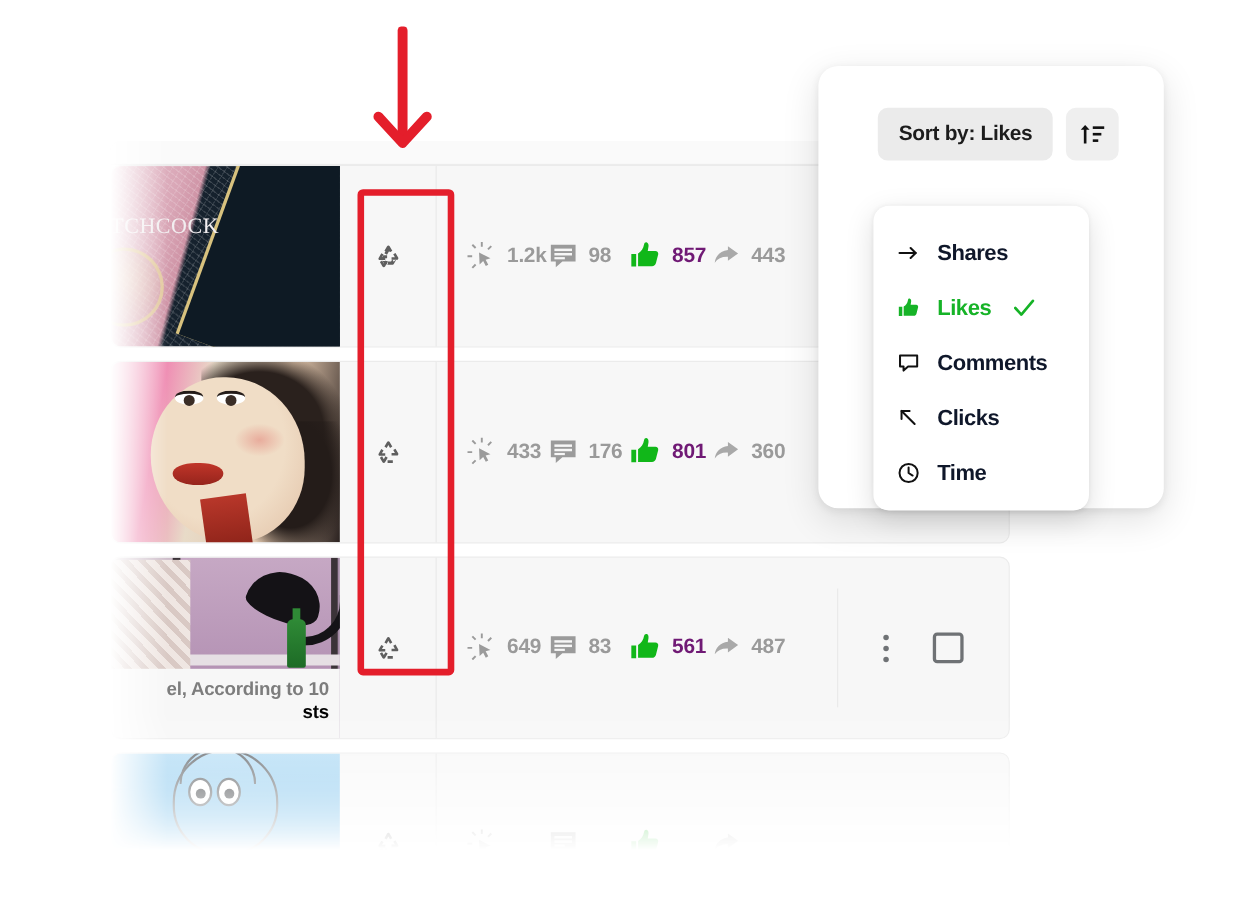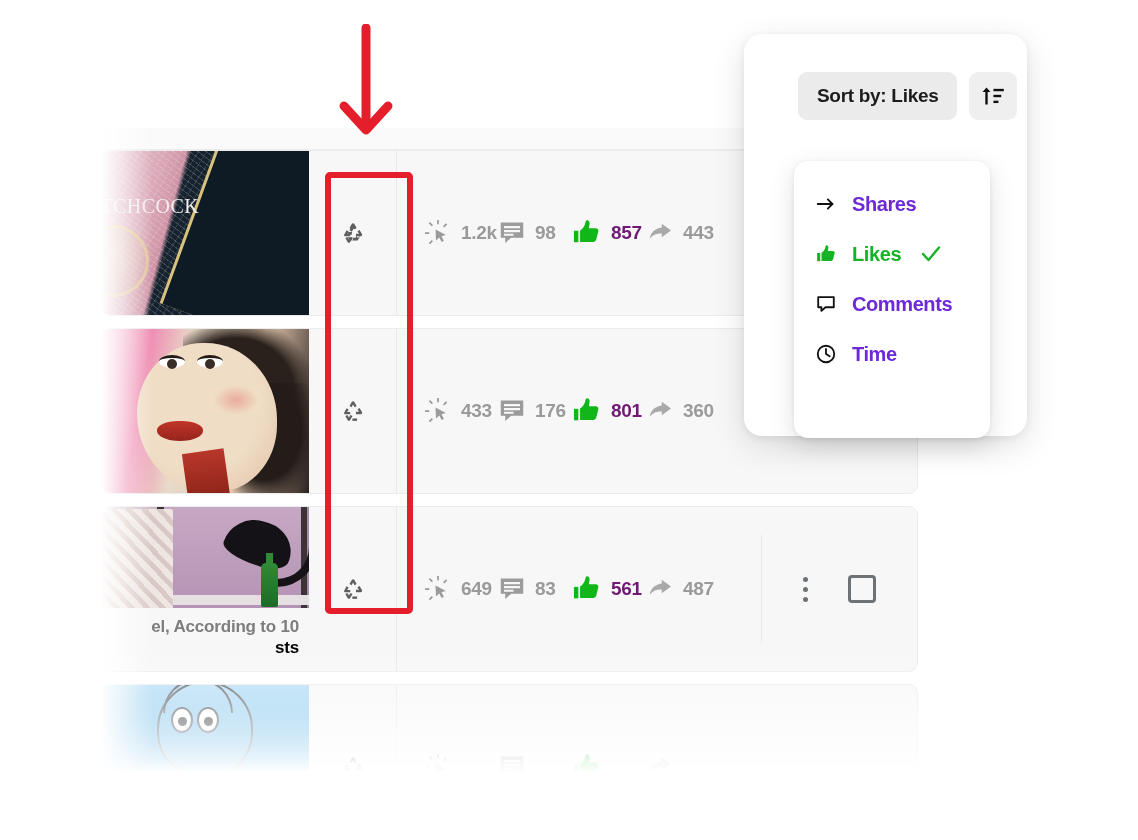--- a/index.html
+++ b/index.html
@@ -196,22 +196,22 @@
   .row-controls {
     flex: 0 0 156px; display:flex; align-items:center; justify-content:center; gap:40px;
     border-left: 1px solid #e8e8e8; margin: 28px 0;
   }
   .kebab { display:flex; flex-direction:column; gap:5px; }
   .kebab i { width:5px; height:5px; border-radius:50%; background:#6f7275; display:block; }
   .checkbox-sq { width:28px; height:28px; border:3px solid #6f7275; border-radius:4px; }
 
   
   #sort-panel {
-    position: absolute; left: 744px; top: 34px;
-    width: 283px; height: 402px;
+    position: absolute; left: 744px; top: 60px;
+    width: 314px; height: 402px;
     background: #fff; border-radius: 18px;
     box-shadow: 0 10px 34px rgba(0,0,0,.12), 0 2px 8px rgba(0,0,0,.07);
   }
   #sort-row { position:absolute; left:54px; top:38px; display:flex; align-items:center; gap:12px; }
   #sort-button {
     background:#ebebeb; border:none; border-radius:9px;
     padding: 13px 19px; font-size:19px; font-weight:bold; color:#1c1c1c;
     letter-spacing:-.3px; font-family:"Liberation Sans", sans-serif; cursor:pointer;
   }
   #sort-dir-button {
@@ -219,21 +219,21 @@
     width:48px; height:48px; display:flex; align-items:center; justify-content:center; cursor:pointer;
   }
   #sort-menu {
     position:absolute; left:50px; top:127px; width:196px; height:277px;
     background:#fff; border-radius:14px;
     box-shadow: 0 8px 26px rgba(0,0,0,.13), 0 1px 5px rgba(0,0,0,.07);
     padding: 18px 0;
   }
   .menu-item {
     display:flex; align-items:center; gap:14px; height:50px; padding:0 20px;
-    font-size:20px; font-weight:bold; color:#6d28d9; letter-spacing:-.4px; cursor:pointer;
+    font-size:20px; font-weight:bold; color:#0f172a; letter-spacing:-.4px; cursor:pointer;
   }
   .menu-item .mi-icon { width:24px; display:flex; align-items:center; justify-content:center; }
   .menu-item.active { color:#16b327; }
   .menu-item .mi-check { margin-left:4px; display:flex; }
 
   
   #red-arrow { position:absolute; left:336px; top:24px; z-index:40; }
   #red-rect {
     position:absolute; left:325px; top:172px; width:88px; height:442px;
     border: 6px solid #e41e2b; border-radius:5px; z-index:40; pointer-events:none;
@@ -543,20 +543,29 @@
 
       <div class="menu-item">
         <span class="mi-icon">
           <svg width="22" height="22" viewBox="0 0 24 24" fill="none" stroke="#111" stroke-width="2" stroke-linejoin="round">
             <path d="M3.5 4.5h17v11h-9l-4.5 4v-4h-3.5z"></path>
           </svg>
         </span>
         <span>Comments</span>
       </div>
 
+      <div class="menu-item">
+        <span class="mi-icon">
+          <svg width="22" height="22" viewBox="0 0 24 24" fill="none" stroke="#111" stroke-width="2" stroke-linecap="round" stroke-linejoin="round">
+            <line x1="5" y1="5" x2="18" y2="18"></line>
+              <polyline points="5,13 5,5 13,5"></polyline>
+          </svg>
+        </span>
+        <span>Clicks</span>
+      </div>
 
       <div class="menu-item">
         <span class="mi-icon">
           <svg width="22" height="22" viewBox="0 0 24 24" fill="none" stroke="#111" stroke-width="2" stroke-linecap="round" stroke-linejoin="round">
             <circle cx="12" cy="12" r="9"></circle>
               <polyline points="12,6.5 12,12 16,14.5"></polyline>
           </svg>
         </span>
         <span>Time</span>
       </div>

